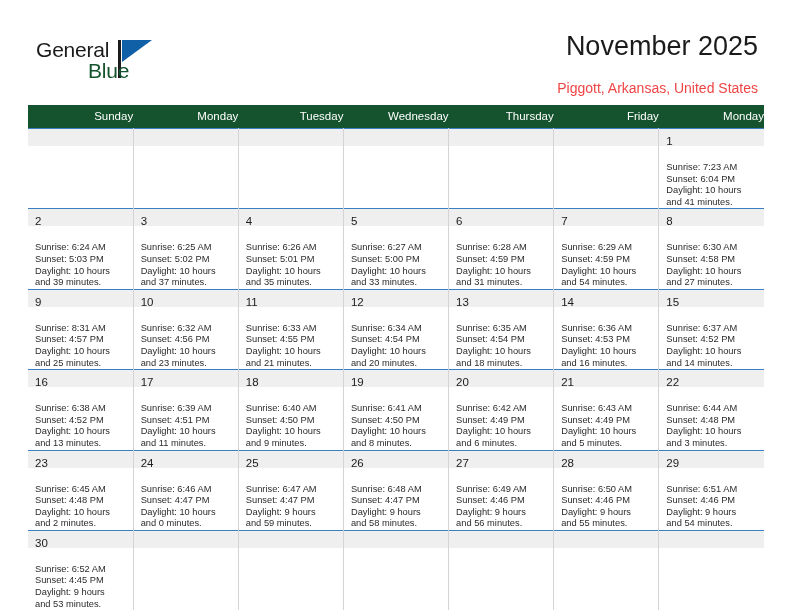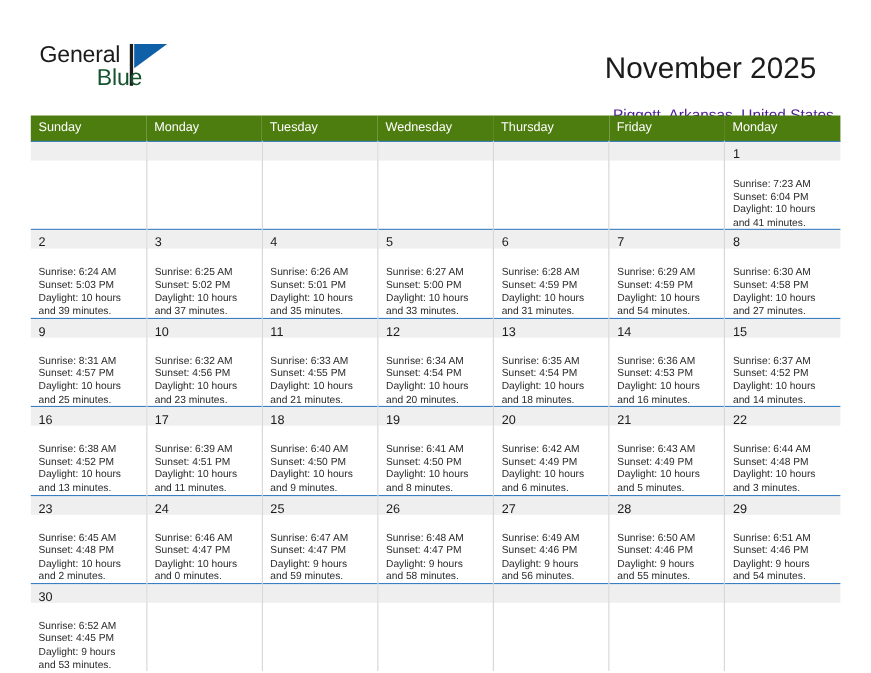--- a/index.html
+++ b/index.html
@@ -76,49 +76,49 @@
     position: absolute;
     right: 34px;
     top: 30px;
     text-align: right;
   }
   .cal-title {
     font-size: 27px;
     line-height: 32px;
     color: #1b1b1b;
     font-weight: normal;
-    margin: 16px;
+    margin: 0;
     white-space: nowrap;
   }
   .cal-subtitle {
     font-size: 14px;
     line-height: 20px;
-    color: #4c1d95;
-    margin-top: 0;
+    color: #ef4444;
+    margin-top: 16px;
     white-space: nowrap;
   }
 
   
   .calendar {
     position: absolute;
     left: 28px;
     top: 105px;
     width: 736px;
     border-collapse: collapse;
     table-layout: fixed;
   }
   .calendar col { width: 105.15px; }
 
   .dow {
-    background: #4d7c0f;
+    background: #14532d;
     color: #ffffff;
     font-size: 11.5px;
     line-height: 14px;
     font-weight: normal;
-    text-align: left;
+    text-align: right;
     padding: 4px 0 5px 7px;
     height: 12px;
     vertical-align: middle;
     border: none;
   }
 
   .daycell {
     vertical-align: top;
     padding: 0;
     border-top: 1px solid #3a7fc1;

